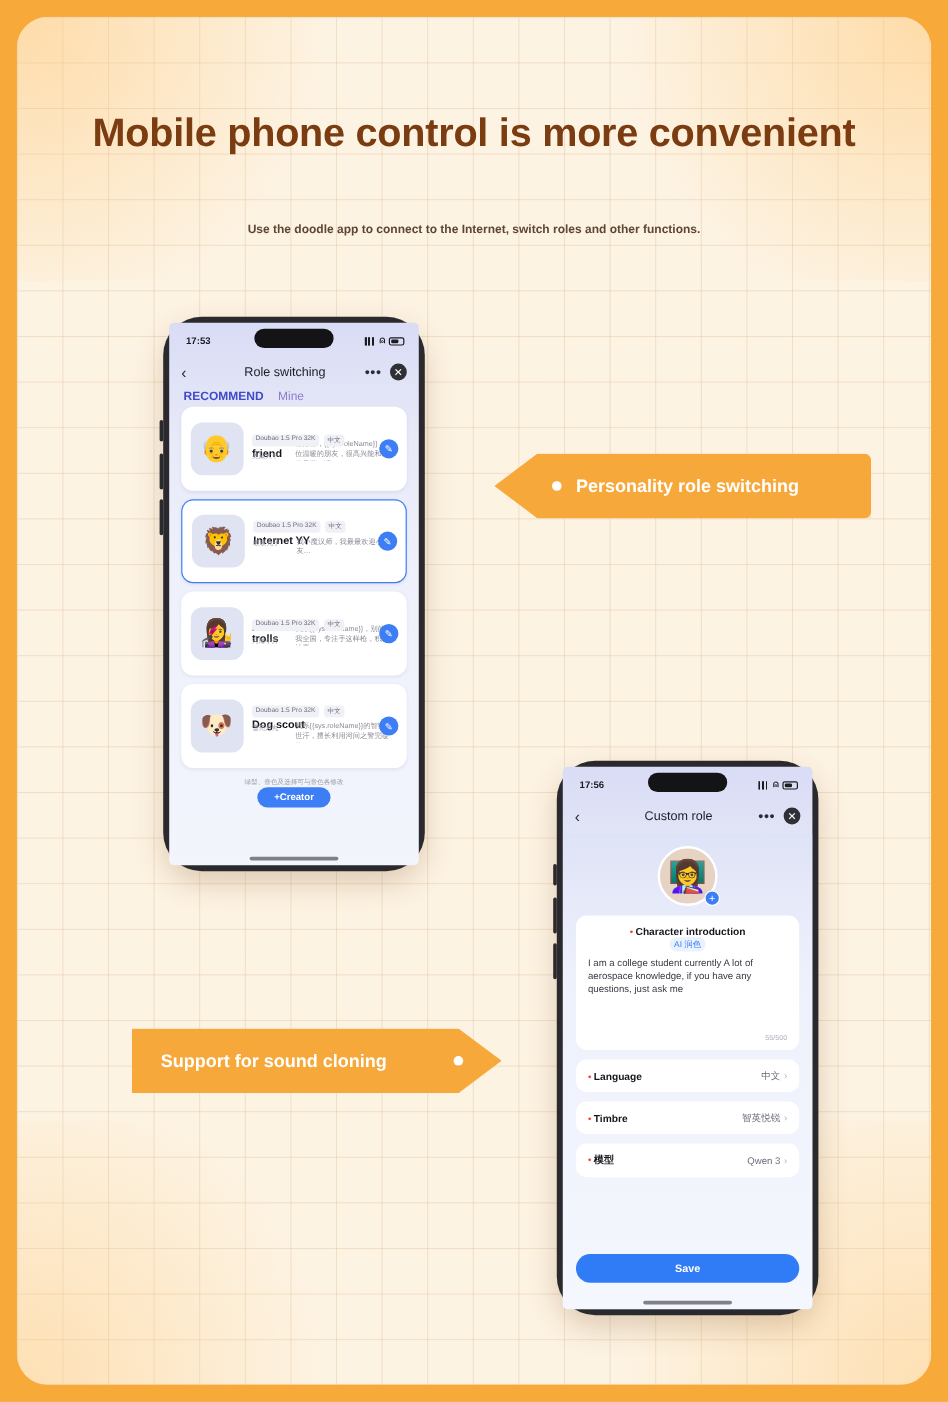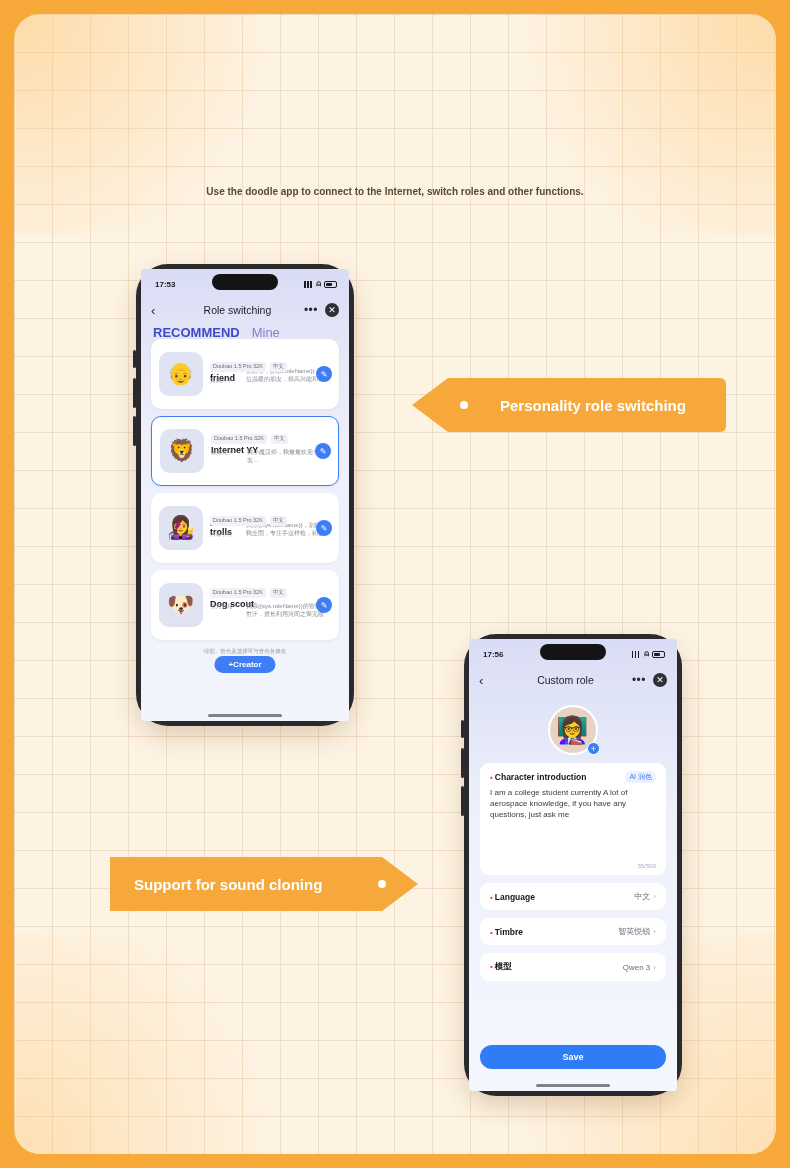--- a/index.html
+++ b/index.html
@@ -101,21 +101,21 @@
   .nav-right { display: flex; align-items: center; gap: 7px; }
   .dots { font-size: 12px; color: #2b2b33; letter-spacing: 0.5px; }
   .close-btn {
     width: 14px; height: 14px; border-radius: 50%;
     background: #2f2f36; color: #fff; font-size: 9px;
     display: flex; align-items: center; justify-content: center;
   }
 
   .tabrow {
     position: absolute; top: 56px; left: 12px; right: 12px;
-    display: flex; gap: 12px; font-size: 13px; color: #8b7ccf; z-index: 3;
+    display: flex; gap: 12px; font-size: 10px; color: #8b7ccf; z-index: 3;
   }
   .tabrow .tab.active { color: #3f49c9; font-weight: bold; }
 
   .rolelist { position: absolute; top: 70px; left: 10px; right: 10px; bottom: 40px; }
   .role-card {
     background: #fff; border-radius: 10px;
     margin-bottom: 7px; height: 70px;
     display: flex; align-items: center; padding: 7px 8px;
     position: relative;
     box-shadow: 0 1px 3px rgba(60,60,120,0.08);
@@ -184,21 +184,21 @@
     font-size: 8.5px; color: #15151c;
   }
   .req { color: #f0483e; font-size: 8px; margin-right: 2px; }
   .field .label { font-weight: bold; font-size: 8.5px; }
   .field .value { font-size: 8px; color: #6b6b78; display: flex; align-items: center; gap: 3px; }
   .chev { color: #b4b4c0; font-size: 8px; }
   .textarea-card {
     background: #fff; border-radius: 9px; margin: 8px 11px 0;
     padding: 8px 10px; height: 112px; position: relative;
   }
-  .ta-head { display: flex; justify-content: space-between; align-items: center; }
+  .ta-head { display: flex; justify-content: space-between; align-items: center; flex-direction: column; }
   .ta-head .label { font-weight: bold; font-size: 8.5px; color: #15151c; }
   .ta-ai { font-size: 7px; color: #3d7df5; background: #eaf1ff; border-radius: 6px; padding: 1px 4px; }
   .ta-text {
     margin-top: 4px; font-size: 8px; color: #3a3a45; line-height: 11px;
   }
   .ta-count { position: absolute; right: 10px; bottom: 6px; font-size: 6px; color: #b0b0bc; }
   .save-btn {
     position: absolute; left: 11px; right: 11px; bottom: 22px;
     background: #2f7cf6; color: #fff; text-align: center;
     border-radius: 14px; padding: 7px 0; font-size: 9px; font-weight: bold;
@@ -214,39 +214,40 @@
     background: #f6a93a; color: #fff;
     display: flex; align-items: center;
     font-size: 15px; font-weight: bold;
     box-shadow: 0 4px 10px rgba(160,90,20,0.2);
   }
   .callout .dot { width: 8px; height: 8px; border-radius: 50%; background: #fff; flex: none; }
   .callout-right {
     left: 398px; top: 364px; width: 314px;
     border-radius: 6px 6px 6px 6px;
     clip-path: polygon(36px 0, 100% 0, 100% 100%, 36px 100%, 0 50%);
-    padding-left: 48px; gap: 32px;
+    padding-left: 48px; gap: 12px;
   }
   .callout-left {
     left: 96px; top: 843px; width: 308px;
     clip-path: polygon(0 0, calc(100% - 36px) 0, 100% 50%, calc(100% - 36px) 100%, 0 100%);
     padding-left: 24px; gap: 21px; justify-content: flex-start;
   }
   .callout-left .dot { margin-left: auto; margin-right: 32px; }
 </style>
 </head>
 <body>
 
 <div class="page">
   <div class="card">
     <div class="corner-glow"></div>
     <div class="corner-glow tr"></div>
     <div class="corner-glow bl"></div>
     <div class="corner-glow br"></div>
 
+    <div class="headline">Mobile phone control is more convenient</div>
     <div class="subhead">Use the doodle app to connect to the Internet, switch roles and other functions.</div>
 
     <div class="phone phone1">
       <div class="side-btn sb1"></div>
       <div class="side-btn sb2"></div>
       <div class="side-btn sb3"></div>
       <div class="screen">
         <div class="notch"></div>
         <div class="statusbar">
           <span>17:53</span>

